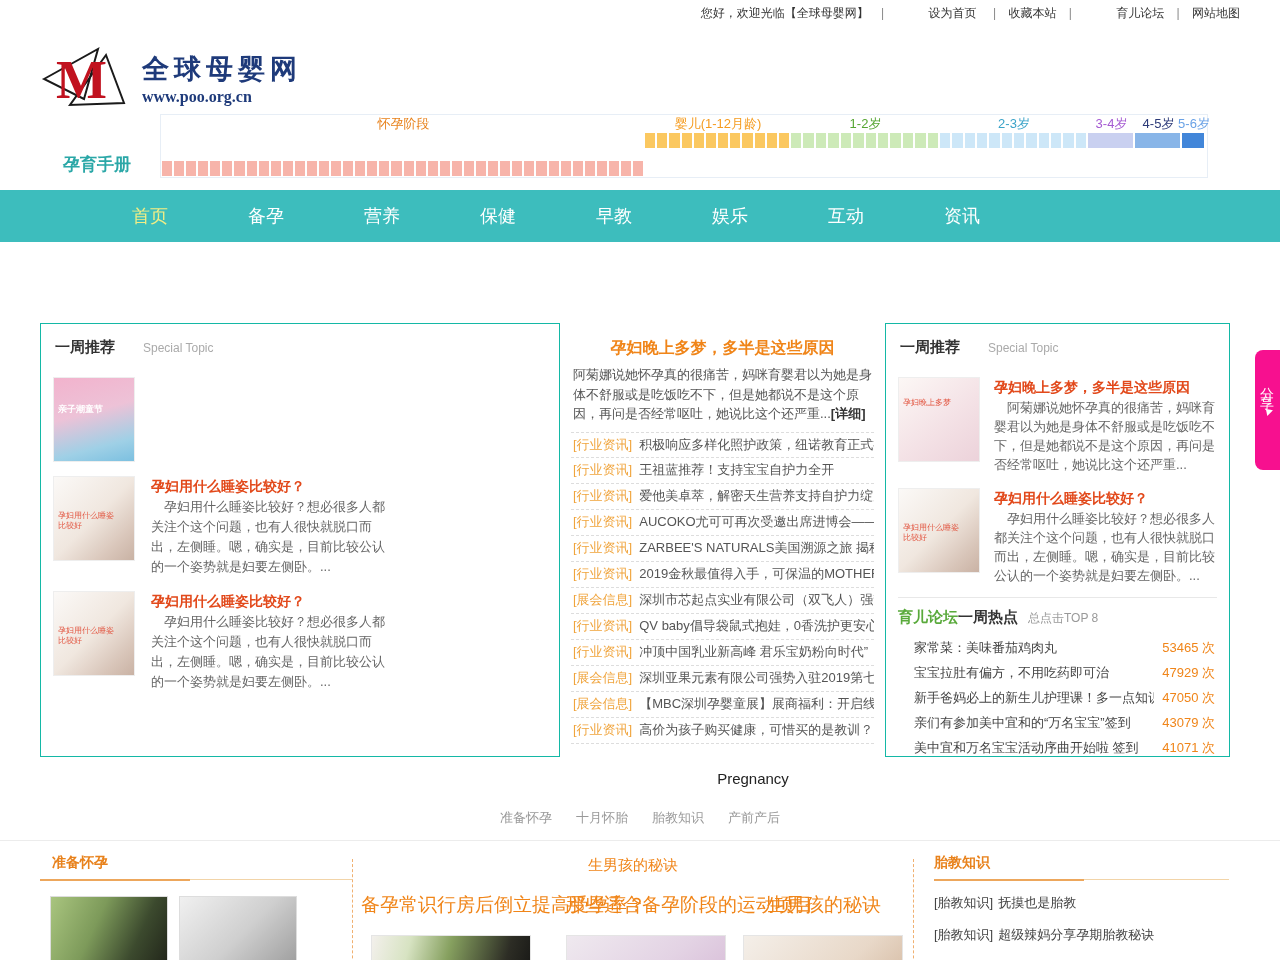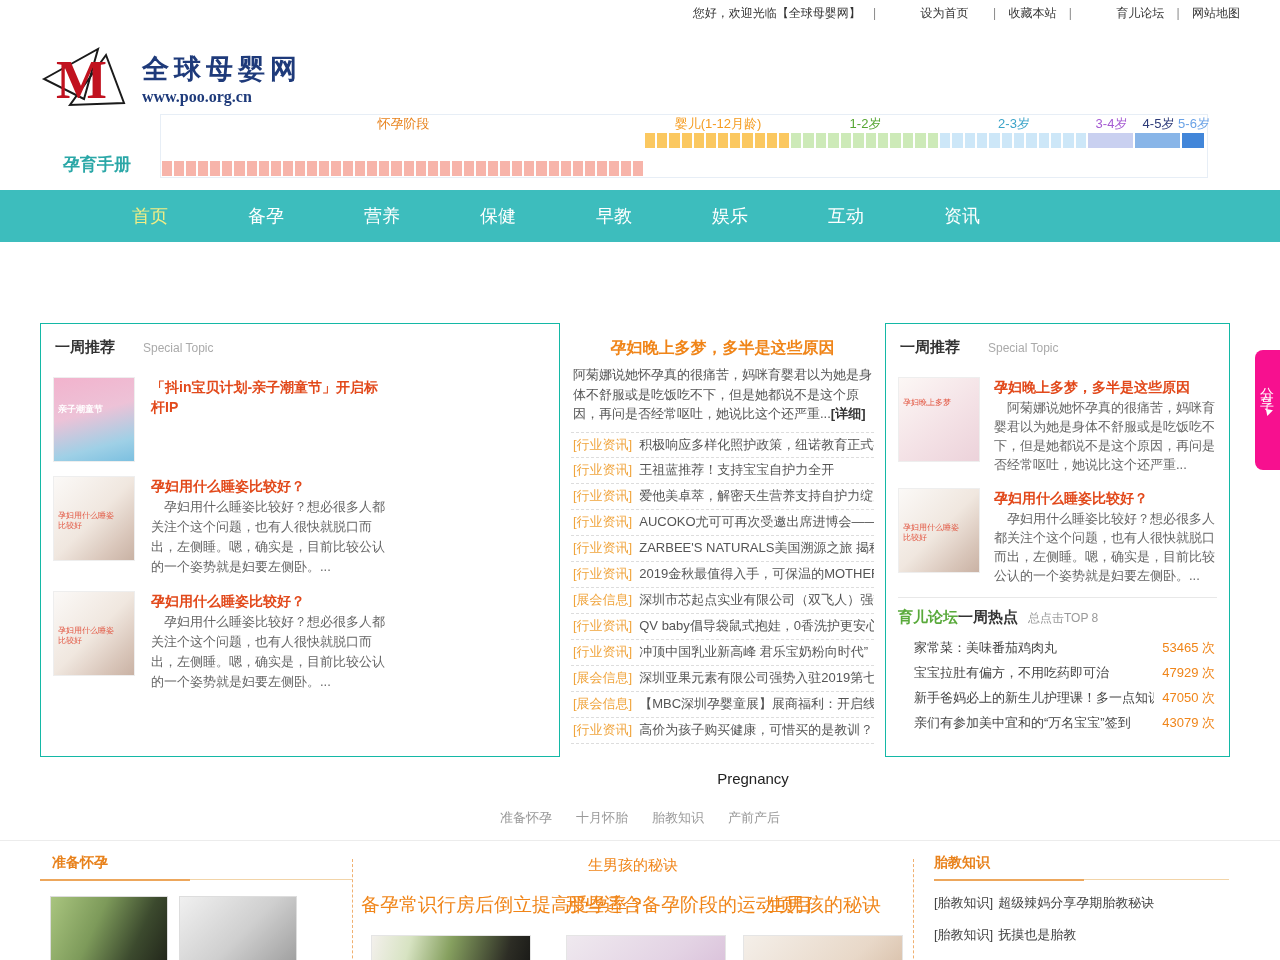--- a/index.html
+++ b/index.html
@@ -106,21 +106,21 @@
     border-radius:8px 0 0 8px;color:#fff;cursor:pointer;display:flex;flex-direction:column;align-items:center;padding-top:26px}
   .share-txt{writing-mode:vertical-rl;font-size:14px;letter-spacing:8px}
   .share-arrow{width:0;height:0;border-left:4px solid transparent;border-right:4px solid transparent;border-bottom:6px solid #fff;margin-top:16px;transform:rotate(-45deg)}
 </style>
 </head>
 <body>
 
 <div class="topbar">
   <span>您好，欢迎光临【全球母婴网】</span>
   <span class="sep">|</span>
-  <span class="toplink sep wide" style="margin-left:32px;margin-right:12px;color:#333">设为首页</span>
+  <span class="toplink sep wide" style="margin-left:32px;margin-right:4px;color:#333">设为首页</span>
   <span class="sep">|</span>
   <span class="toplink">收藏本站</span>
   <span class="sep">|</span>
   <span class="toplink" style="margin-left:32px">育儿论坛</span>
   <span class="sep">|</span>
   <span class="toplink">网站地图</span>
 </div>
 
 <div class="header">
   <div class="logo">
@@ -272,21 +272,20 @@
   <div class="panel left-panel">
     <div class="ph">
       <span class="ph-title">一周推荐</span>
       <span class="ph-sub">Special Topic</span>
     </div>
     <div class="article">
       <div class="thumb thumb-poster">
         <span class="tlabel">亲子潮童节</span>
       </div>
       <div class="a-body">
-        <div class="a-title">「抖in宝贝计划-亲子潮童节」开启标杆IP</div>
       </div>
     </div>
     <div class="article">
       <div class="thumb thumb-sleep">
         <span class="tlabel">孕妇用什么睡姿 比较好</span>
       </div>
       <div class="a-body">
         <div class="a-title">孕妇用什么睡姿比较好？</div>
         <div class="a-x">孕妇用什么睡姿比较好？想必很多人都关注个这个问题，也有人很快就脱口而出，左侧睡。嗯，确实是，目前比较公认的一个姿势就是妇要左侧卧。...</div>
       </div>
@@ -396,20 +395,24 @@
             <span class="f-count">47929 次</span>
           </div>
         <div class="f-row">
             <span class="f-title">新手爸妈必上的新生儿护理课！多一点知识</span>
             <span class="f-count">47050 次</span>
           </div>
         <div class="f-row">
             <span class="f-title">亲们有参加美中宜和的“万名宝宝”签到</span>
             <span class="f-count">43079 次</span>
           </div>
+        <div class="f-row">
+            <span class="f-title">美中宜和万名宝宝活动序曲开始啦 签到</span>
+            <span class="f-count">41071 次</span>
+          </div>
       </div>
     </div>
   </div>
 </div>
 
 <div class="preg">
   <div class="preg-title">Pregnancy</div>
   <div class="preg-tabs">
     <span class="preg-tab">准备怀孕</span>
     <span class="preg-tab">十月怀胎</span>
@@ -442,22 +445,22 @@
       <div class="bm-col bm-col3">
         <div class="bm-col-title">生男孩的秘诀</div>
         <div class="bm-img img-woman"></div>
       </div>
     </div>
   </div>
   <div class="vdiv"></div>
   <div class="b-right">
     <div><span class="b-h">胎教知识</span></div>
     <div class="b-underline"></div>
+    <div class="br-row"><span class="br-tag">[胎教知识]</span><span>抚摸也是胎教</span></div>
     <div class="br-row"><span class="br-tag">[胎教知识]</span><span>超级辣妈分享孕期胎教秘诀</span></div>
-    <div class="br-row"><span class="br-tag">[胎教知识]</span><span>抚摸也是胎教</span></div>
     <div class="br-row"><span class="br-tag">[胎教知识]</span><span>“秋燥”来袭，定制科学喂养计划帮助宝宝</span></div>
   </div>
 </div>
 
 <div class="share">
   <span class="share-txt">分享</span>
   <span class="share-arrow"></span>
 </div>
 
 </body></html>

